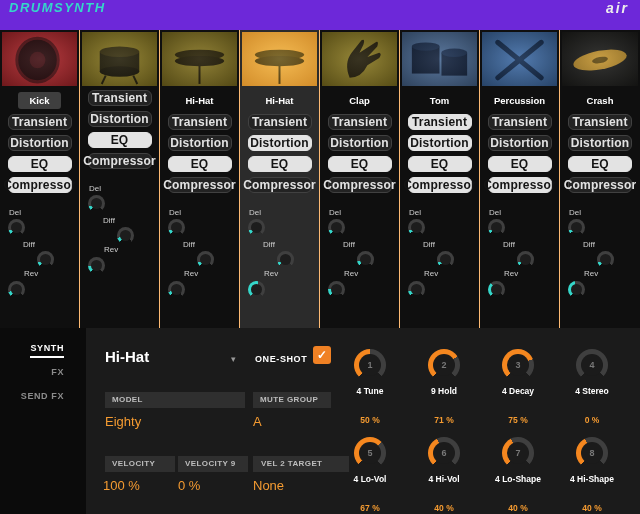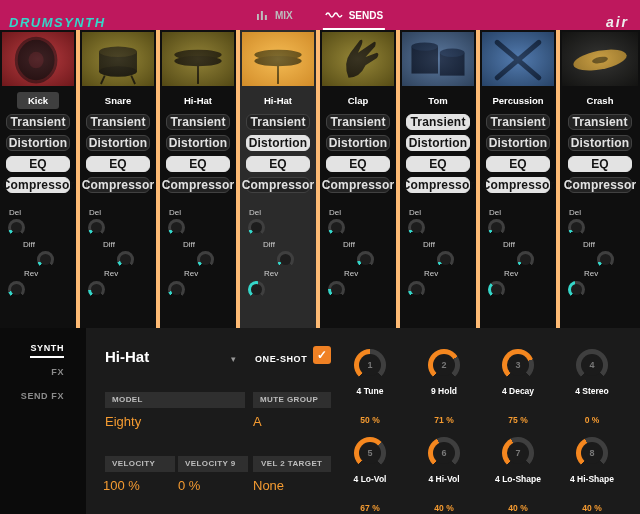--- a/index.html
+++ b/index.html
@@ -1,29 +1,29 @@
 <!DOCTYPE html>
 <html><head>
 <meta charset="utf-8">
 <style>
   * { margin:0; padding:0; box-sizing:border-box; }
   html,body { width:640px; height:514px; background:#0b0b0b; font-family:"Liberation Sans", sans-serif; overflow:hidden; }
   body { position:relative; }
 
   
-  .topbar { height:30px; background:#be185d; display:flex; align-items:flex-end; position:relative; }
+  .topbar { height:30px; background:#6d28d9; display:flex; align-items:flex-start; position:relative; }
   .logo { color:#35d6c9; font-weight:bold; font-style:italic; font-size:13px; letter-spacing:1.5px; margin-left:9px; }
   .tabs { position:absolute; left:50%; top:0; transform:translateX(-50%); height:30px; display:flex; gap:28px; }
   .tab { height:30px; display:flex; align-items:center; gap:6px; font-size:10px; font-weight:bold; color:#bdbdbd; border-bottom:2px solid transparent; padding:2px 2px 0 2px; cursor:pointer; }
   .tab.active { color:#fff; border-bottom-color:#fff; }
   .brand { margin-left:auto; margin-right:11px; color:#ededed; font-weight:bold; font-style:italic; font-size:14px; letter-spacing:2px; }
 
   
   .columns { display:flex; height:298px; }
-  .col { width:80px; background:#0f0f0f; border-right:4px solid #fdba74; display:flex; flex-direction:column; }
+  .col { width:80px; background:#0f0f0f; border-right:1px solid #fdba74; display:flex; flex-direction:column; }
   .col:last-child { border-right:none; }
   .col.selected { background:#2b2b2b; }
   .pad { height:54px; margin:2px; position:relative; cursor:pointer; }
   .pad svg { position:absolute; inset:0; width:100%; height:100%; }
   .pad::after { content:""; position:absolute; inset:0; pointer-events:none;
     background:radial-gradient(ellipse at center, rgba(255,255,255,0.10) 0%, rgba(0,0,0,0.38) 100%); }
   .pad.bright::after { background:radial-gradient(ellipse at center, rgba(255,236,150,0.30) 0%, rgba(120,60,0,0.25) 100%); }
   .pad-name { height:24px; display:flex; align-items:center; justify-content:center; color:#fff; font-size:9.5px; font-weight:bold; }
   .pad-name .pill { background:#3f3f3f; padding:3px 11px; border-radius:3px; }
   .fx { display:flex; flex-direction:column; gap:5px; padding:2px 0 6px; align-items:center; }
@@ -50,52 +50,34 @@
   .title { position:absolute; left:19px; top:20px; color:#fff; font-size:15px; font-weight:bold; cursor:pointer; }
   .caret { position:absolute; left:145px; top:26px; color:#9a9a9a; font-size:9px; cursor:pointer; }
   .oneshot-label { position:absolute; left:169px; top:26px; color:#fff; font-size:9px; font-weight:bold; letter-spacing:.6px; }
   .checkbox { position:absolute; left:227px; top:18px; width:18px; height:18px; background:#f08124; border-radius:3px; display:flex; align-items:center; justify-content:center; color:#fff; font-size:12px; font-weight:bold; cursor:pointer; }
   .field-head { position:absolute; height:16px; background:#2f2f2f; color:#bdbdbd; font-size:8px; font-weight:bold; line-height:16px; padding-left:7px; letter-spacing:.4px; }
   .field-val { position:absolute; color:#f59b31; font-size:13px; cursor:pointer; }
   .h-model { left:19px; top:64px; width:140px; }   .v-model { left:19px; top:86px; }
   .h-mute  { left:167px; top:64px; width:78px; }   .v-mute  { left:167px; top:86px; }
   .h-vel   { left:19px; top:128px; width:70px; }   .v-vel   { left:17px; top:150px; }
   .h-vel2  { left:92px; top:128px; width:70px; }   .v-vel2  { left:92px; top:150px; }
-  .h-vt    { left:167px; top:128px; width:78px;padding-left:8px; }  .v-vt    { left:167px; top:150px; }
+  .h-vt    { left:167px; top:128px; width:96px;padding-left:8px; }  .v-vt    { left:167px; top:150px; }
   .kgrid { position:absolute; left:247px; top:16px; display:grid; grid-template-columns:repeat(4,74px); grid-auto-rows:88px; }
   .kcell { text-align:center; }
   .bknob { width:32px; height:32px; border-radius:50%; margin:5px auto 0; position:relative; display:flex; align-items:center; justify-content:center; cursor:pointer; }
   .bknob::after { content:""; position:absolute; inset:5px; border-radius:50%; background:#1b1b1b; }
   .bknob .num { position:relative; z-index:1; color:#787878; font-size:9px; font-weight:bold; }
   .klabel { font-size:8.5px; font-weight:bold; color:#fff; margin-top:5px; }
   .kval { font-size:8.5px; font-weight:bold; color:#f59b31; margin-top:19px; }
 </style>
 </head>
 <body>
 
 <div class="topbar">
   <div class="logo">DRUMSYNTH</div>
-  <div class="tabs">
-    <div class="tab">
-      <svg width="12" height="10">
-          <g fill="#bdbdbd">
-            <rect x="0" y="4" width="2" height="6"></rect>
-            <rect x="4" y="1" width="2" height="9"></rect>
-            <rect x="8" y="5" width="2" height="5"></rect>
-          </g>
-        </svg>
-      <span>MIX</span>
-    </div>
-    <div class="tab active">
-      <svg width="18" height="10" viewBox="0 0 18 10">
-          <path d="M1 5 Q3 1 5 5 T9 5 T13 5 T17 5" stroke="#fff" fill="none" stroke-width="1.6"></path>
-        </svg>
-      <span>SENDS</span>
-    </div>
-  </div>
   <div class="brand">air</div>
 </div>
 
 <div class="columns">
 
   <div class="col">
     <div class="pad" style="background: rgb(178, 39, 44);">
       <svg viewBox="0 0 76 52" preserveAspectRatio="none">
           <circle cx="36" cy="27" r="21" fill="#27090b"></circle>
           <circle cx="36" cy="27" r="21" fill="none" stroke="#5c1418" stroke-width="3"></circle>
@@ -124,23 +106,20 @@
   <div class="col">
     <div class="pad" style="background: rgb(139, 122, 34);">
       <svg viewBox="0 0 76 52" preserveAspectRatio="none">
           <rect x="18" y="19" width="40" height="19" fill="#241f0a"></rect>
           <ellipse cx="38" cy="19" rx="20" ry="5" fill="#38300f"></ellipse>
           <ellipse cx="38" cy="38" rx="20" ry="5" fill="#1a1607"></ellipse>
           <line x1="24" y1="42" x2="20" y2="50" stroke="#241f0a" stroke-width="2"></line>
           <line x1="52" y1="42" x2="56" y2="50" stroke="#241f0a" stroke-width="2"></line>
         </svg>
     </div>
-    <div class="pad-name">
-        <span>Snare</span>
-      </div>
     <div class="fx">
       <div class="fxbtn off">Transient</div>
       <div class="fxbtn off">Distortion</div>
       <div class="fxbtn on">EQ</div>
       <div class="fxbtn off">Compressor</div>
     </div>
     <div class="sends">
       <div class="slabel ldel">Del</div>
       <div class="sknob kdel" style="background: conic-gradient(from 225deg, rgb(53, 214, 201) 0deg, rgb(53, 214, 201) 22deg, rgb(63, 63, 63) 22deg, rgb(63, 63, 63) 270deg, transparent 270deg, transparent 360deg);"></div>
       <div class="slabel ldiff">Diff</div>

